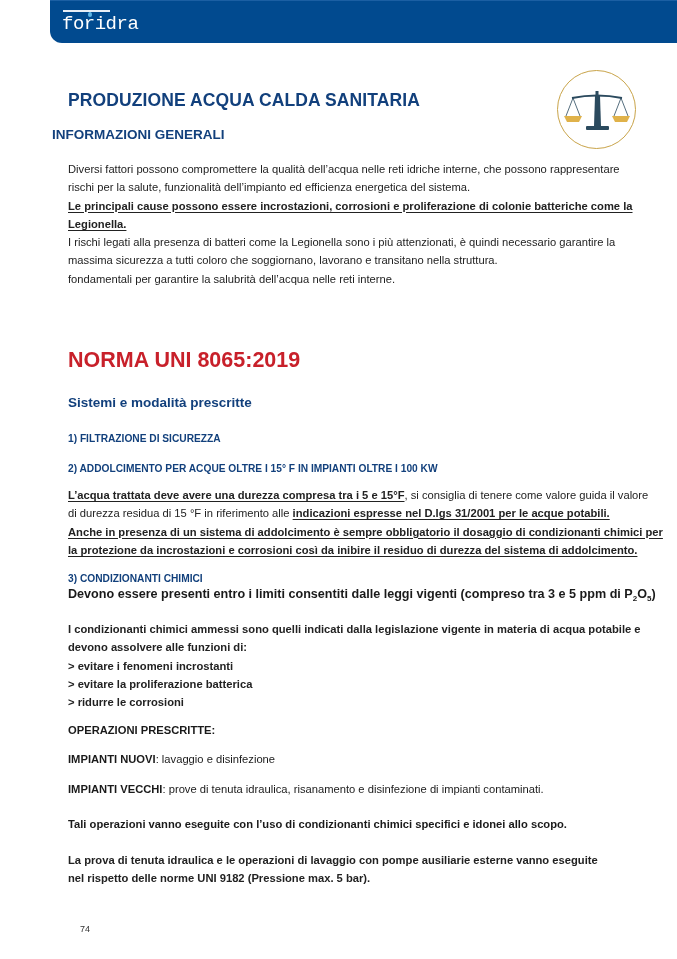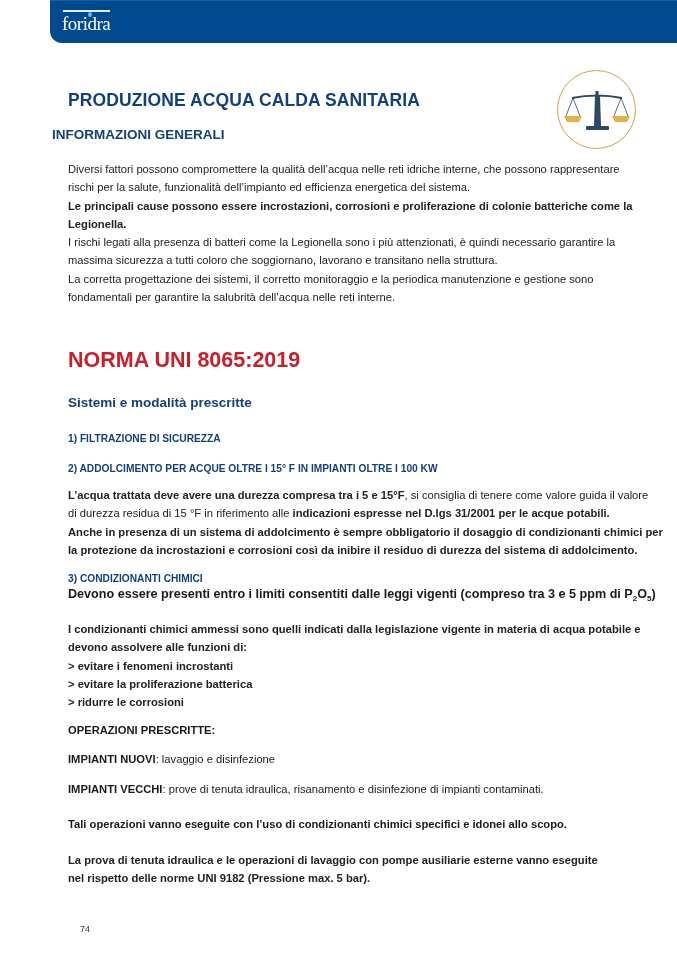--- a/index.html
+++ b/index.html
@@ -12,21 +12,21 @@
     border-top: 1px solid #1b5fa3;
   }
   .logo {
     position: absolute; left: 12px; top: 6px; height: 30px; width: 80px;
   }
   .logo-line {
     position: absolute; left: 1px; top: 3px; width: 47px; height: 1.5px; background: #e8eef6;
   }
   .logo-text {
     position: absolute; left: 0px; top: 6px; color: #ffffff;
-    font-family: Liberation Serif, serif; font-size: 19px; font-weight: normal;
+    font-family: Liberation Mono, monospace; font-size: 19px; font-weight: normal;
     letter-spacing: -0.5px; line-height: 22px;
   }
   .logo-drop {
     position: absolute; left: 26px; top: 5px; width: 4px; height: 5px;
     background: #5fb6e6; border-radius: 50% 50% 50% 50% / 60% 60% 40% 40%;
   }
 
   .scale-badge {
     position: absolute; left: 557px; top: 70px; width: 79px; height: 79px;
     border: 1.5px solid #c9a44a; border-radius: 50%;
@@ -41,21 +41,21 @@
   .title-sub {
     position: absolute; left: 52px; top: 127px;
     font-size: 13.5px; font-weight: bold; color: #12407c;
   }
 
   .para {
     position: absolute; left: 68px; width: 580px;
     font-size: 11.2px; line-height: 18.3px; color: #222;
   }
   .para .line { white-space: nowrap; display: block; height: 18.3px; }
-  .u { text-underline-offset: 2px; }
+  .u { text-decoration: underline; text-underline-offset: 2px; }
   .b { font-weight: bold; }
 
   .norma-title {
     position: absolute; left: 68px; top: 348px;
     font-size: 21.5px; font-weight: bold; color: #c8202a;
   }
   .norma-sub {
     position: absolute; left: 68px; top: 395px;
     font-size: 13.5px; font-weight: bold; color: #12407c;
   }
@@ -113,21 +113,20 @@
 <div class="title-main">PRODUZIONE ACQUA CALDA SANITARIA</div>
 <div class="title-sub">INFORMAZIONI GENERALI</div>
 
 <div class="para" style="top:160px;">
   <span class="line">Diversi fattori possono compromettere la qualità dell’acqua nelle reti idriche interne, che possono rappresentare</span>
   <span class="line">rischi per la salute, funzionalità dell’impianto ed efficienza energetica del sistema.</span>
   <span class="line b u">Le principali cause possono essere incrostazioni, corrosioni e proliferazione di colonie batteriche come la</span>
   <span class="line b u">Legionella.</span>
   <span class="line">I rischi legati alla presenza di batteri come la Legionella sono i più attenzionati, è quindi necessario garantire la</span>
   <span class="line">massima sicurezza a tutti coloro che soggiornano, lavorano e transitano nella struttura.</span>
-  <span class="line">La corretta progettazione dei sistemi, il corretto monitoraggio e la periodica manutenzione e gestione sono</span>
   <span class="line">fondamentali per garantire la salubrità dell’acqua nelle reti interne.</span>
 </div>
 
 <div class="norma-title">NORMA UNI 8065:2019</div>
 <div class="norma-sub">Sistemi e modalità prescritte</div>
 
 <div class="step" style="top:433px;">1) FILTRAZIONE DI SICUREZZA</div>
 <div class="step" style="top:463px;">2) ADDOLCIMENTO PER ACQUE OLTRE I 15° F IN IMPIANTI OLTRE I 100 KW</div>
 
 <div class="para" style="top:486px;">

